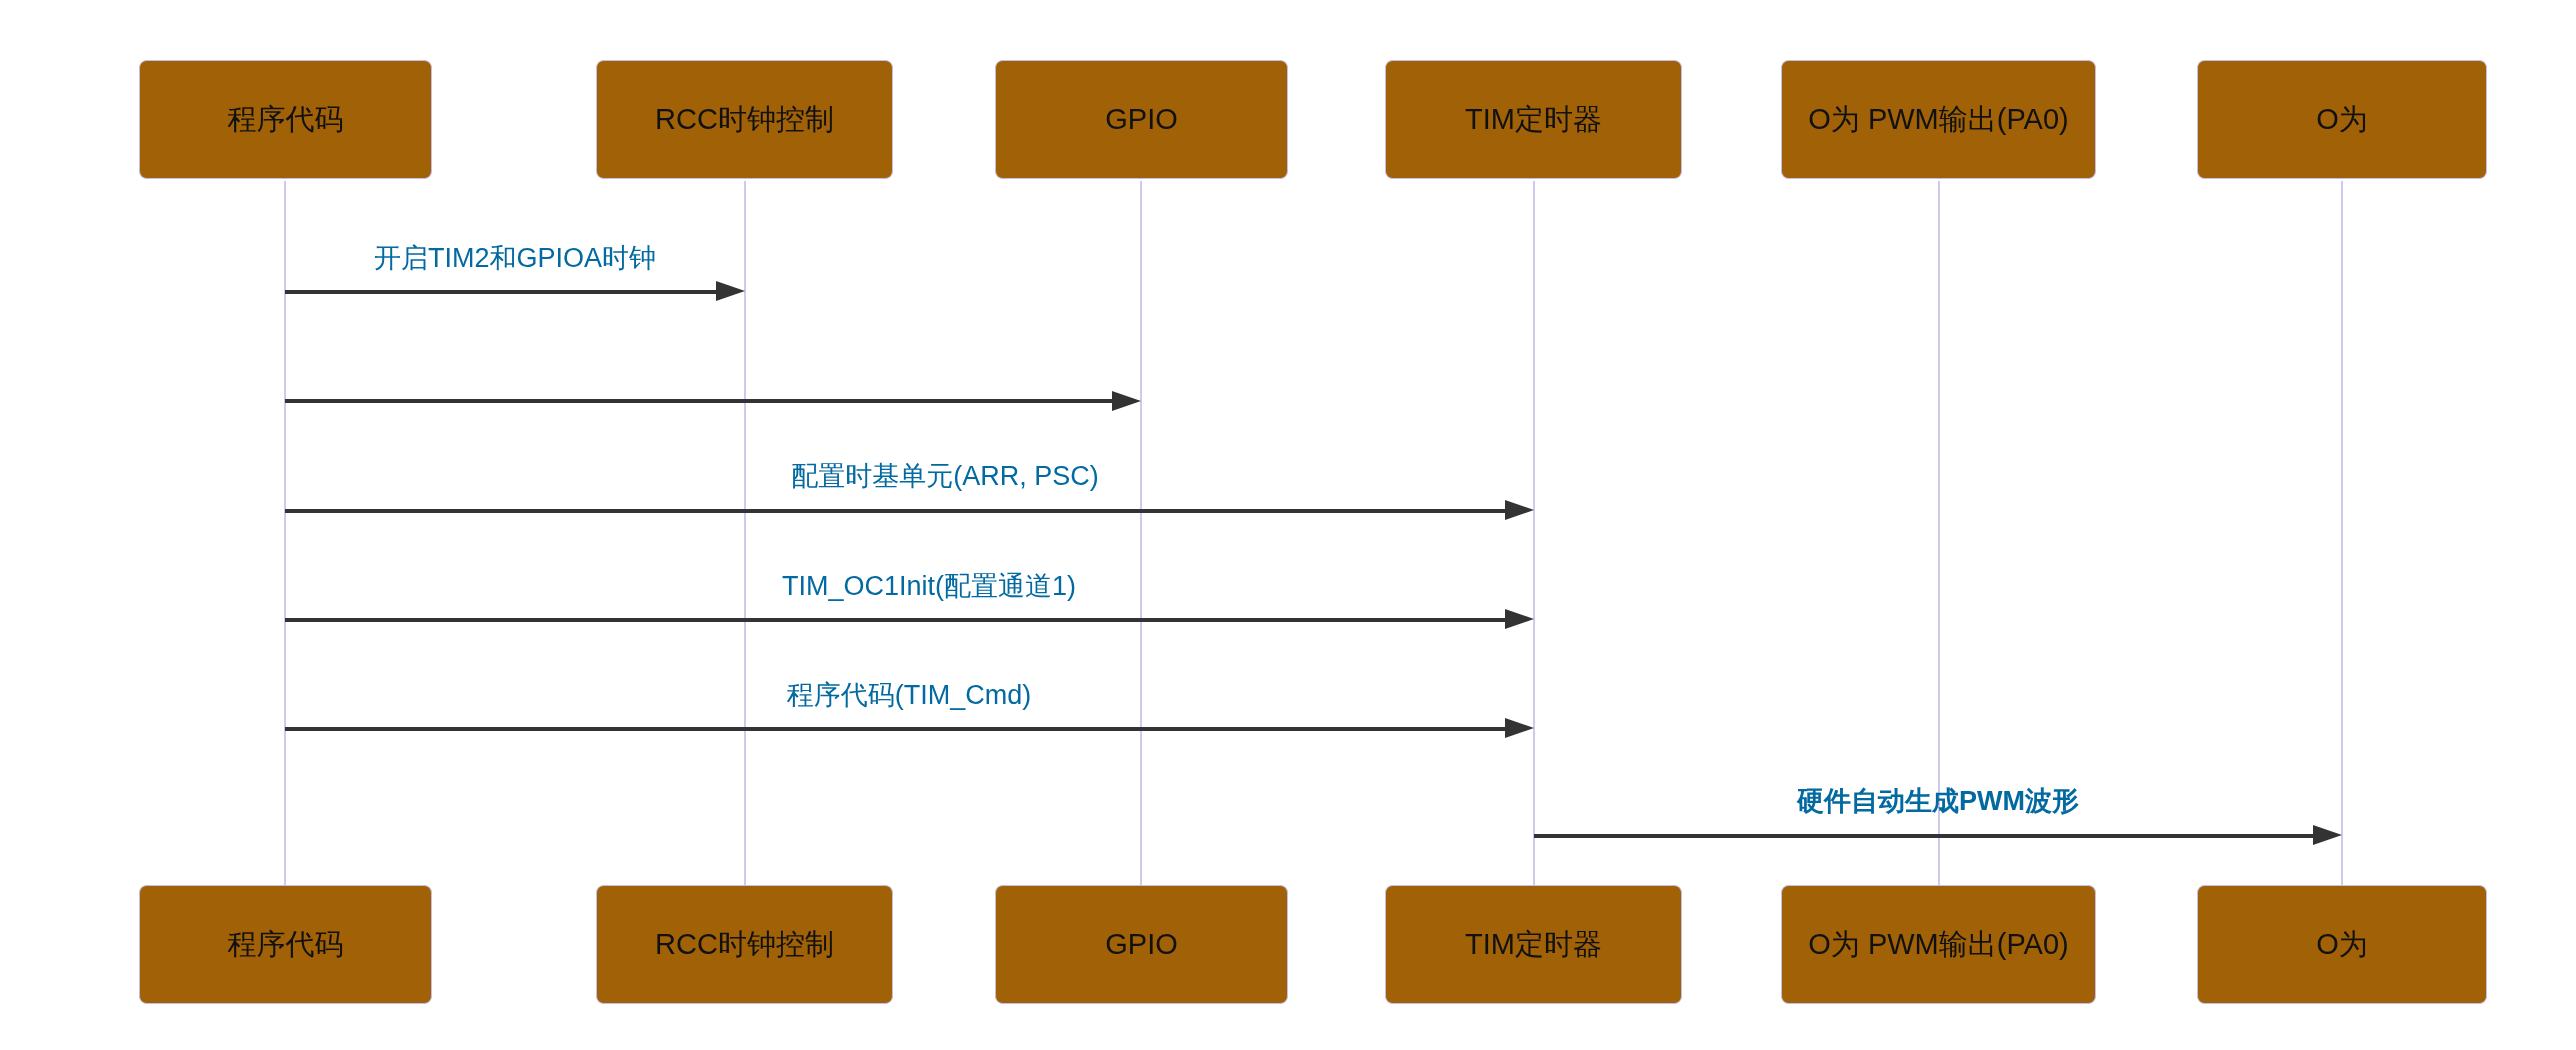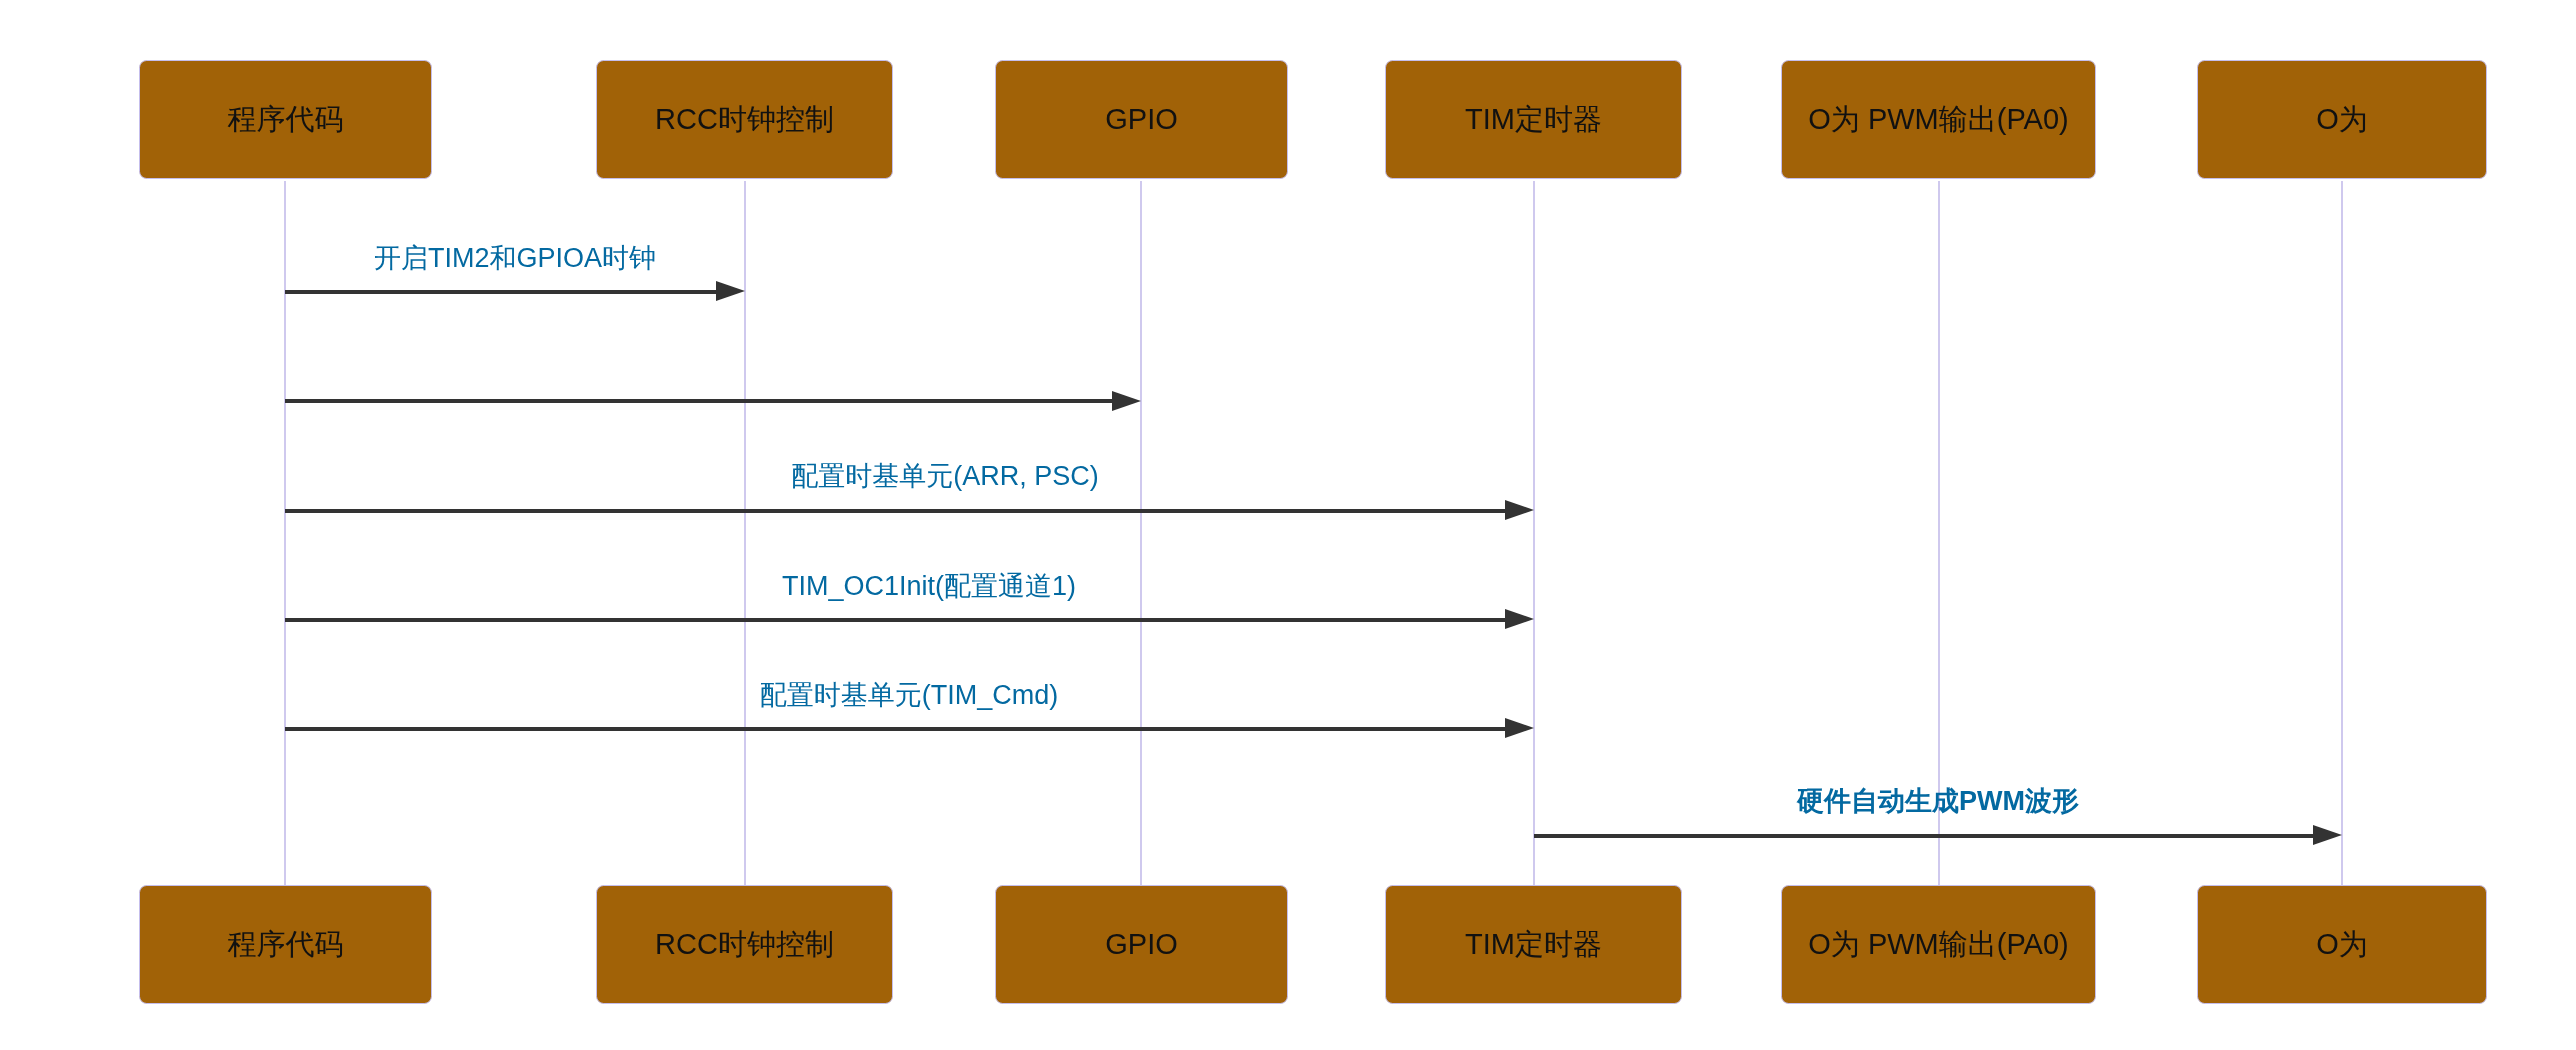--- a/index.html
+++ b/index.html
@@ -106,20 +106,20 @@
     <div class="msg-line" style="left: 285px; top: 290px; width: 436px;"></div>
     <div class="arrowhead" style="left: 716px; top: 281px;"></div>
     <div class="msg-line" style="left: 285px; top: 399px; width: 833px;"></div>
     <div class="arrowhead" style="left: 1112px; top: 391px;"></div>
     <div class="msg-label" style="left: 909px; top: 458px; margin-left: 36px;">配置时基单元(ARR, PSC)</div>
     <div class="msg-line" style="left: 285px; top: 509px; width: 1225px;"></div>
     <div class="arrowhead" style="left: 1505px; top: 500px;"></div>
     <div class="msg-label" style="left: 929px; top: 568px;">TIM_OC1Init(配置通道1)</div>
     <div class="msg-line" style="left: 285px; top: 618px; width: 1225px;"></div>
     <div class="arrowhead" style="left: 1505px; top: 609px;"></div>
-    <div class="msg-label" style="left: 909px; top: 677px;">配置时基单元(TIM_Cmd)</div>
+    <div class="msg-label" style="left: 909px; top: 677px;">程序代码(TIM_Cmd)</div>
     <div class="msg-line" style="left: 285px; top: 727px; width: 1225px;"></div>
     <div class="arrowhead" style="left: 1505px; top: 718px;"></div>
     <div class="msg-label" style="left: 1938px; top: 783px; font-weight: bold;">硬件自动生成PWM波形</div>
     <div class="msg-line" style="left: 1534px; top: 834px; width: 785px;"></div>
     <div class="arrowhead" style="left: 2313px; top: 825px;"></div>
   </div>
 
 
 </body></html>

